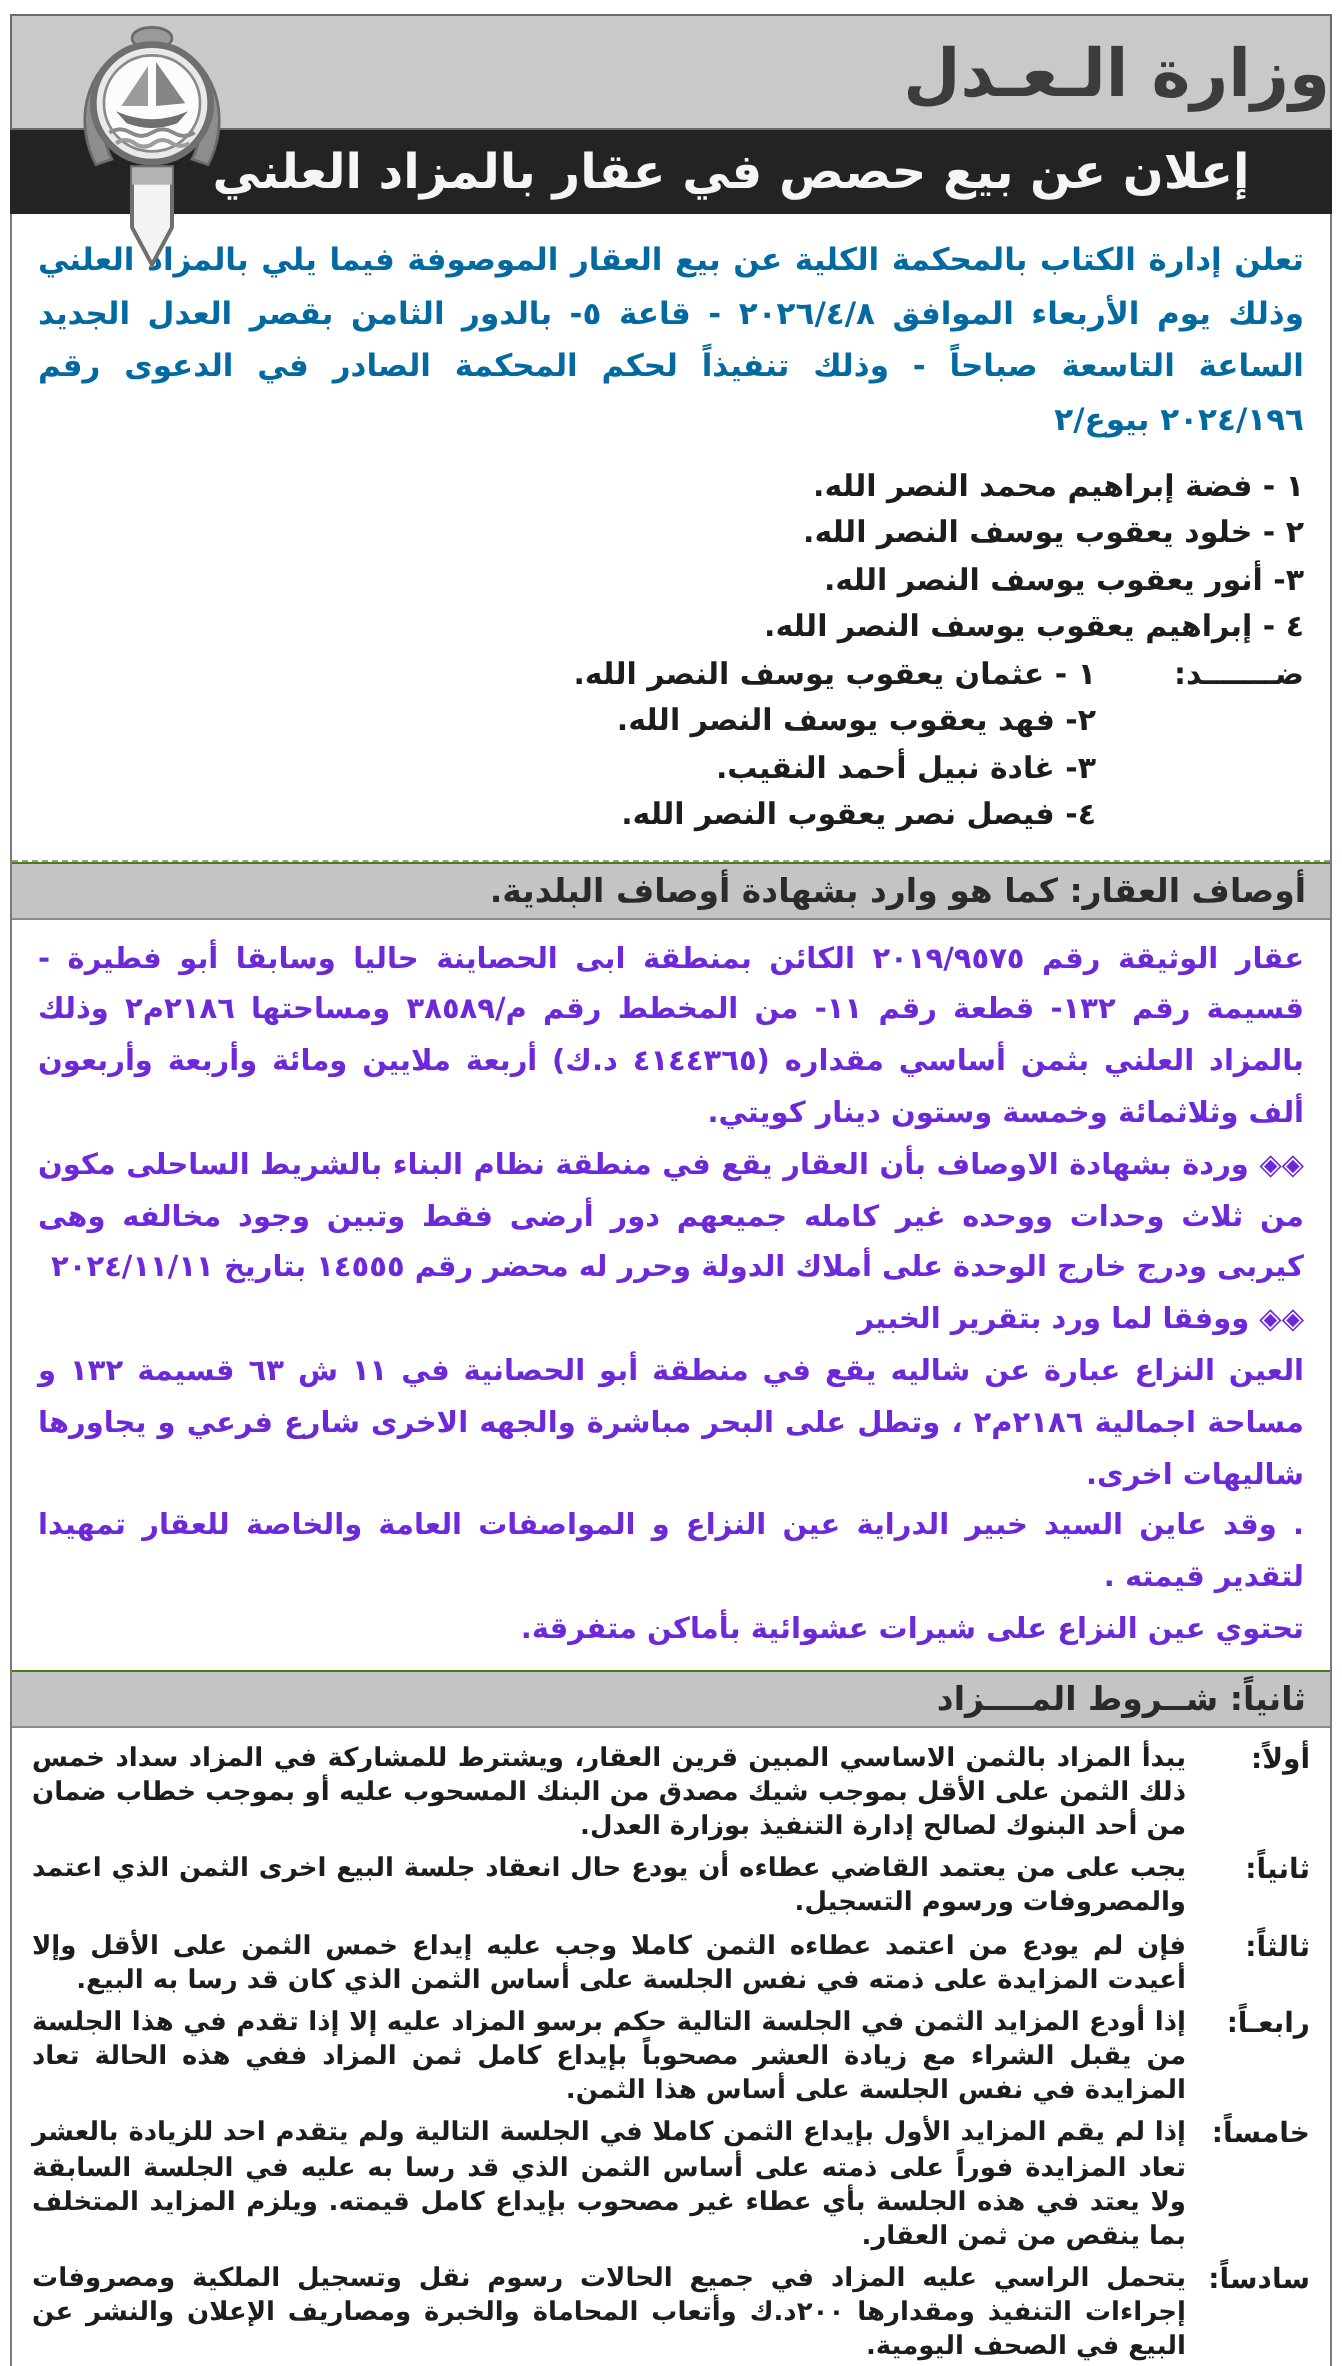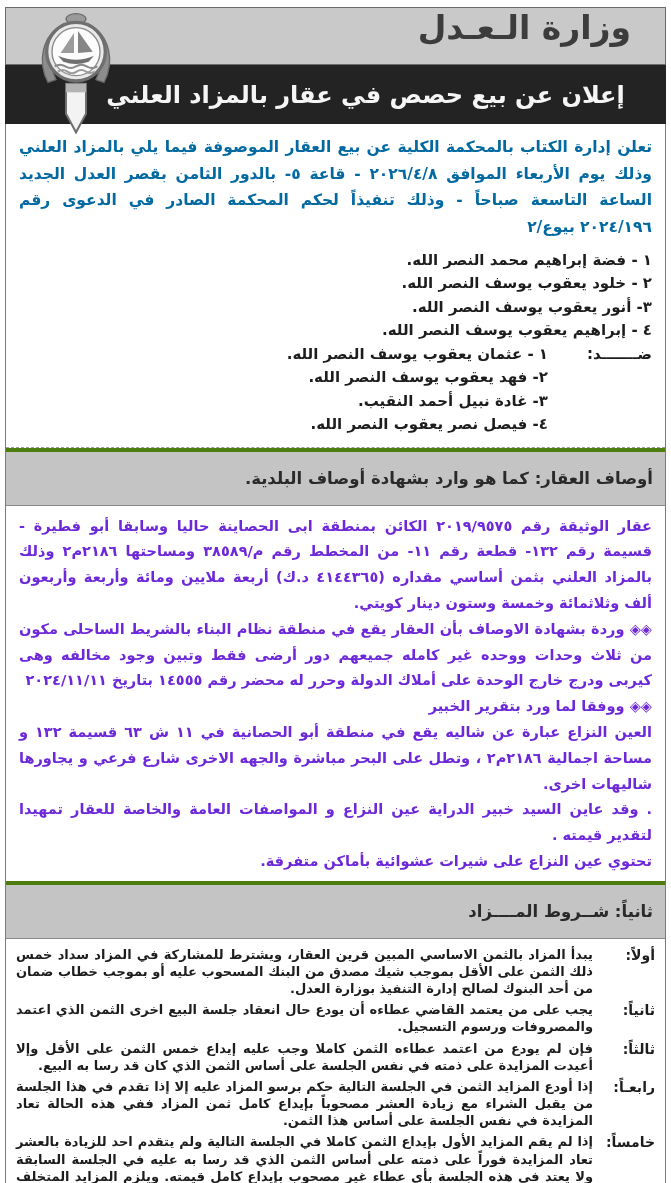--- a/index.html
+++ b/index.html
@@ -7,29 +7,28 @@
   body {
     width:671px; height:1183px; overflow:hidden;
     font-family:"DejaVu Sans", sans-serif;
     color:#1d1d1d; direction:rtl;
   }
   .page { position:relative; padding:7px 5px 0 5px; }
 
   
   .ministry-bar {
     background:#c9c9c9; border:1px solid #6b6b6b;
-    height:58px; display:flex; align-items:flex-start; justify-content:flex-start;
-    padding-right:34px;
+    height:58px; display:flex; align-items:center; justify-content:flex-start;
   }
   .ministry-title {
     font-size:33px; font-weight:700; color:#3c3c3c;
     letter-spacing:1px;
   }
   .banner-bar {
-    background:#232323; height:59px; display:flex; align-items:center;
+    background:#232323; height:42px; display:flex; align-items:center;
     justify-content:center; padding-left:60px;
   }
   .banner-title { color:#f5f5f5; font-size:24px; font-weight:700; }
 
   .emblem-wrap {
     position:absolute; left:36px; top:9px; width:80px; height:136px; z-index:5;
   }
 
   
   .main-box { border:1px solid #7a7a7a; border-top:none; background:#fff; }
@@ -39,22 +38,22 @@
   }
   .parties { padding:4px 13px 6px 13px; font-size:15px; font-weight:700; }
   .party-group { display:flex; }
   .party-label { flex:0 0 104px; line-height:1.5; }
   .party-list { list-style:none; line-height:1.5; }
   .party-list li { margin-bottom:1px; }
 
   .dashed-sep { border:none; border-top:1px dashed #9a9a9a; margin:4px 0 0 0; }
 
   .section-bar {
-    background:#c4c4c4; padding:17px 12px; font-size:16.5px; font-weight:700;
-    color:#2a2a2a; border-top:4px solid #4d7c0f; border-bottom:1px solid #8a8a8a;
+    background:#c4c4c4; padding:4px 12px; font-size:16.5px; font-weight:700;
+    color:#2a2a2a; border-top:1px solid #4d7c0f; border-bottom:1px solid #8a8a8a;
   }
   .desc-body { padding:8px 13px 6px 13px; }
   .desc-body p {
     font-size:14.5px; font-weight:700; line-height:1.78; text-align:justify; color:#6d28d9;
   }
   .desc-subtitle { font-size:15px; }
 
   
   .terms-body { padding:7px 10px 6px 10px; }
   .term-item { display:flex; margin-bottom:4px; }

